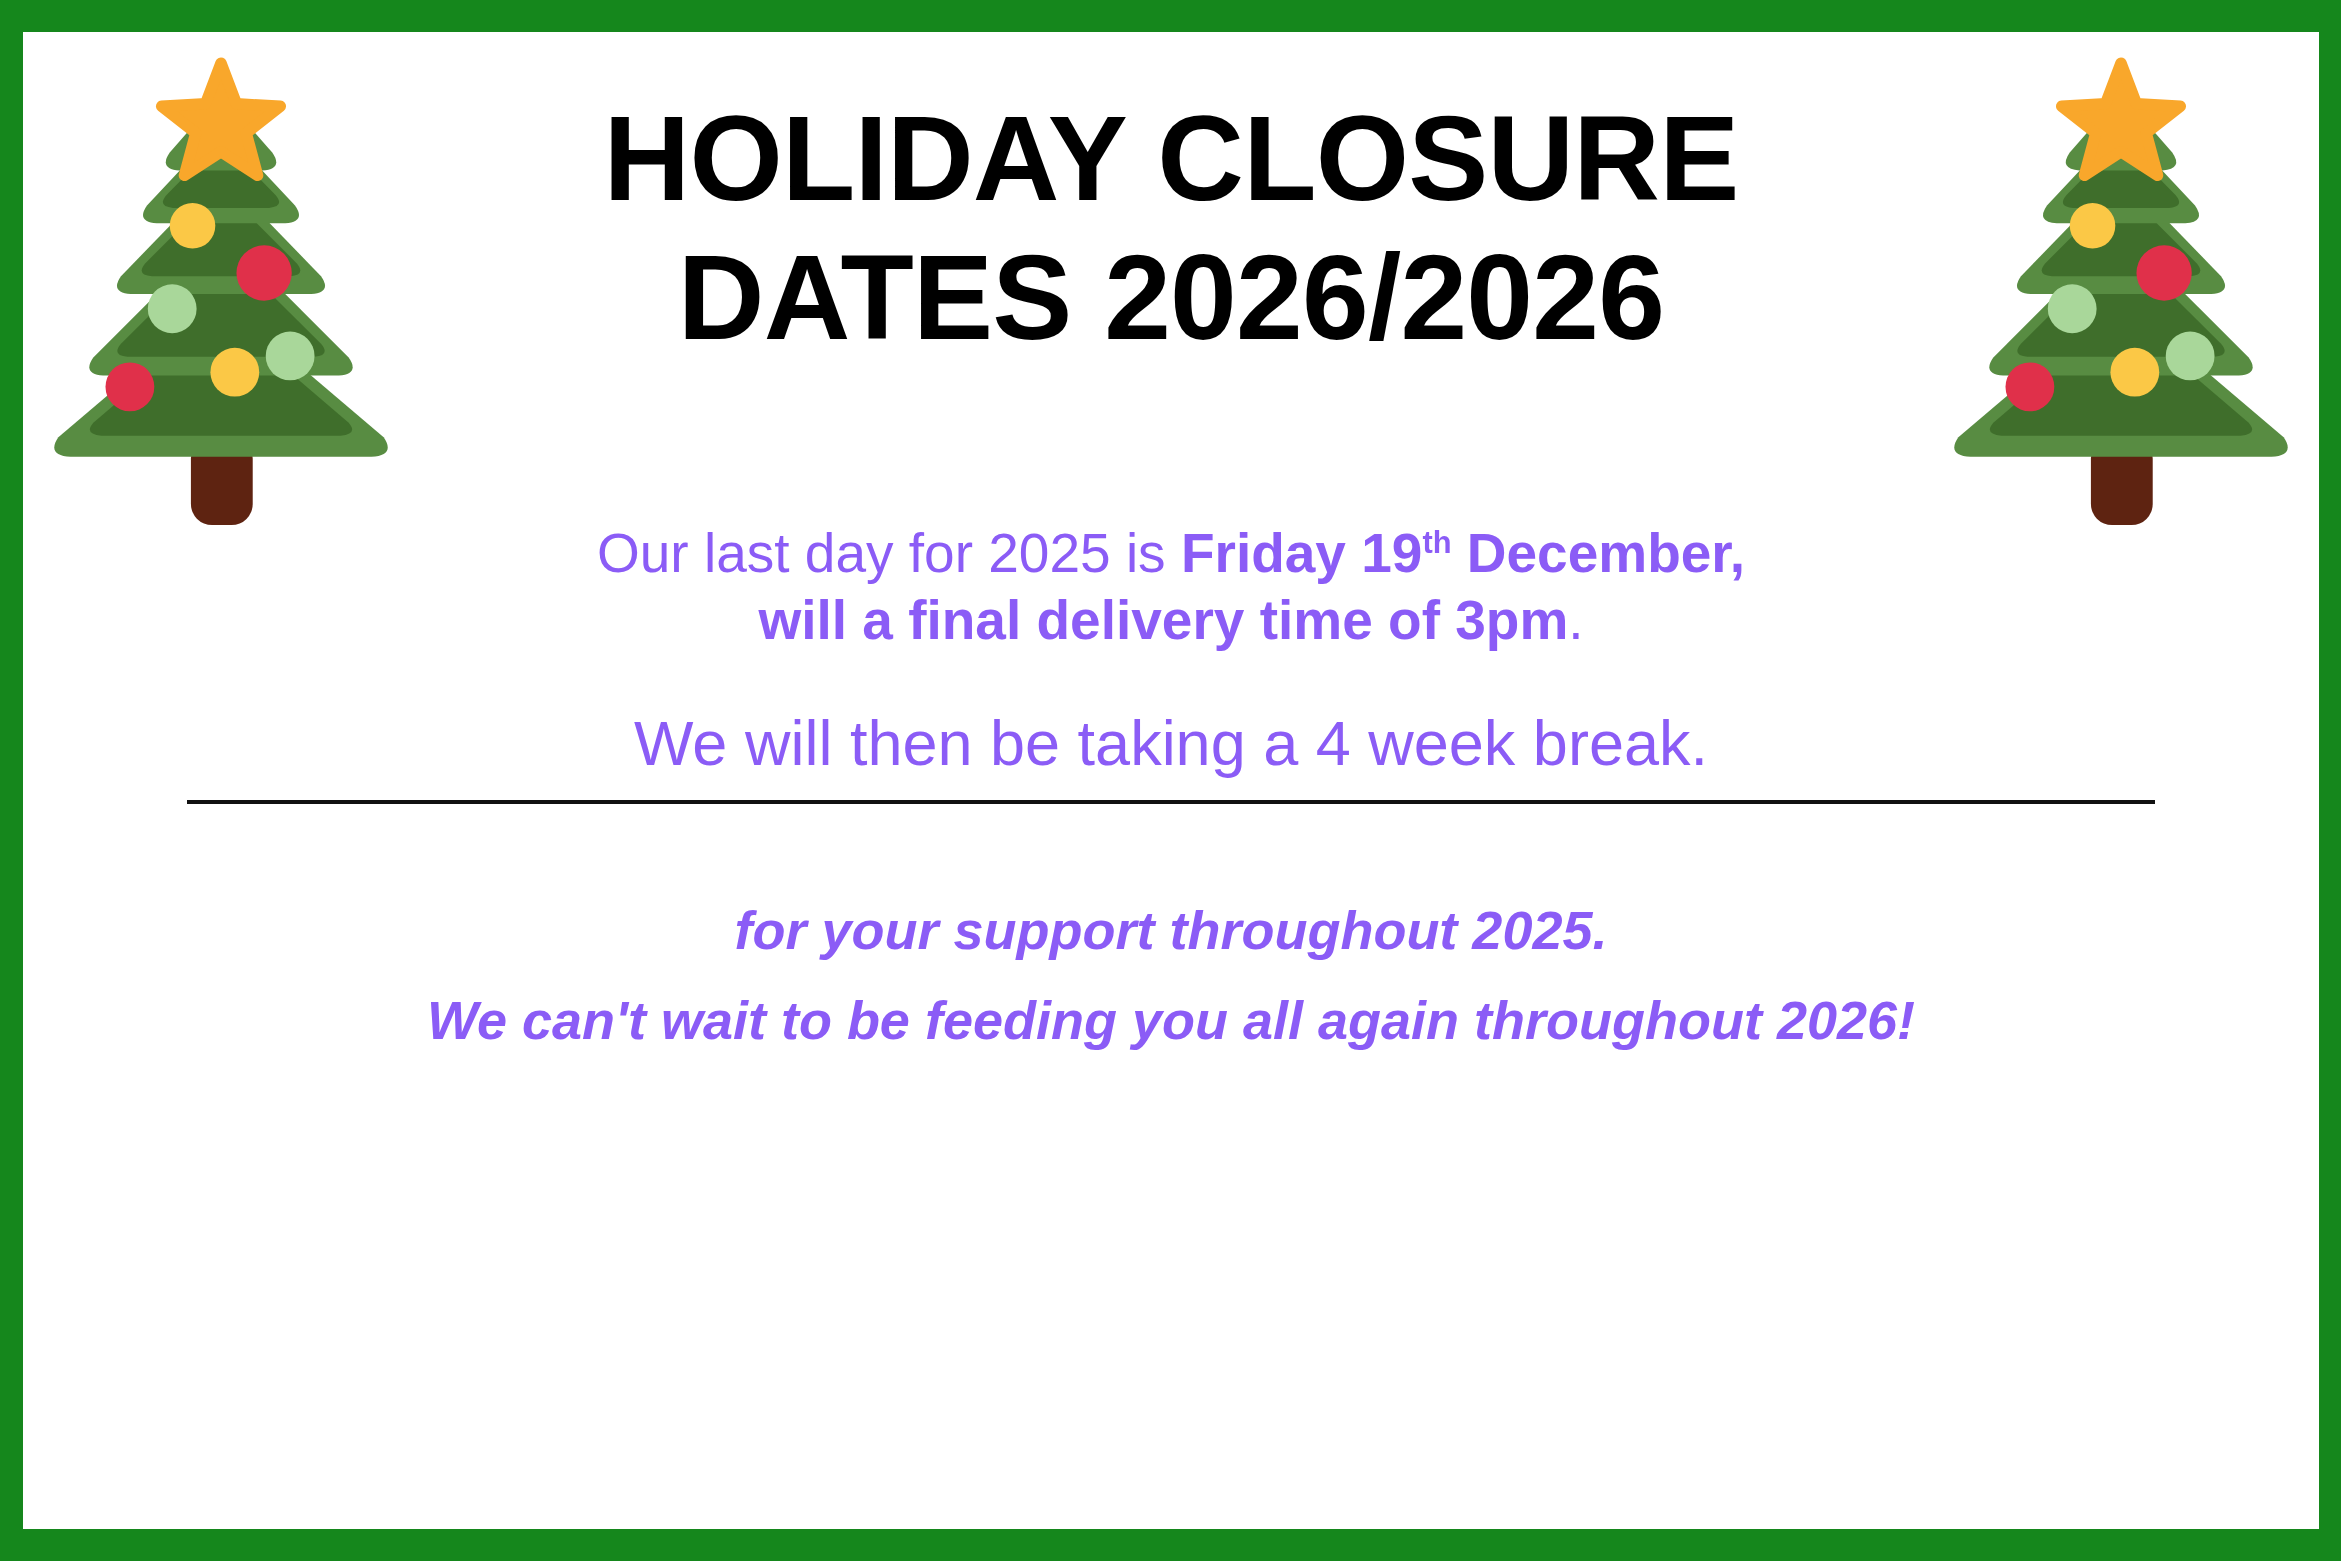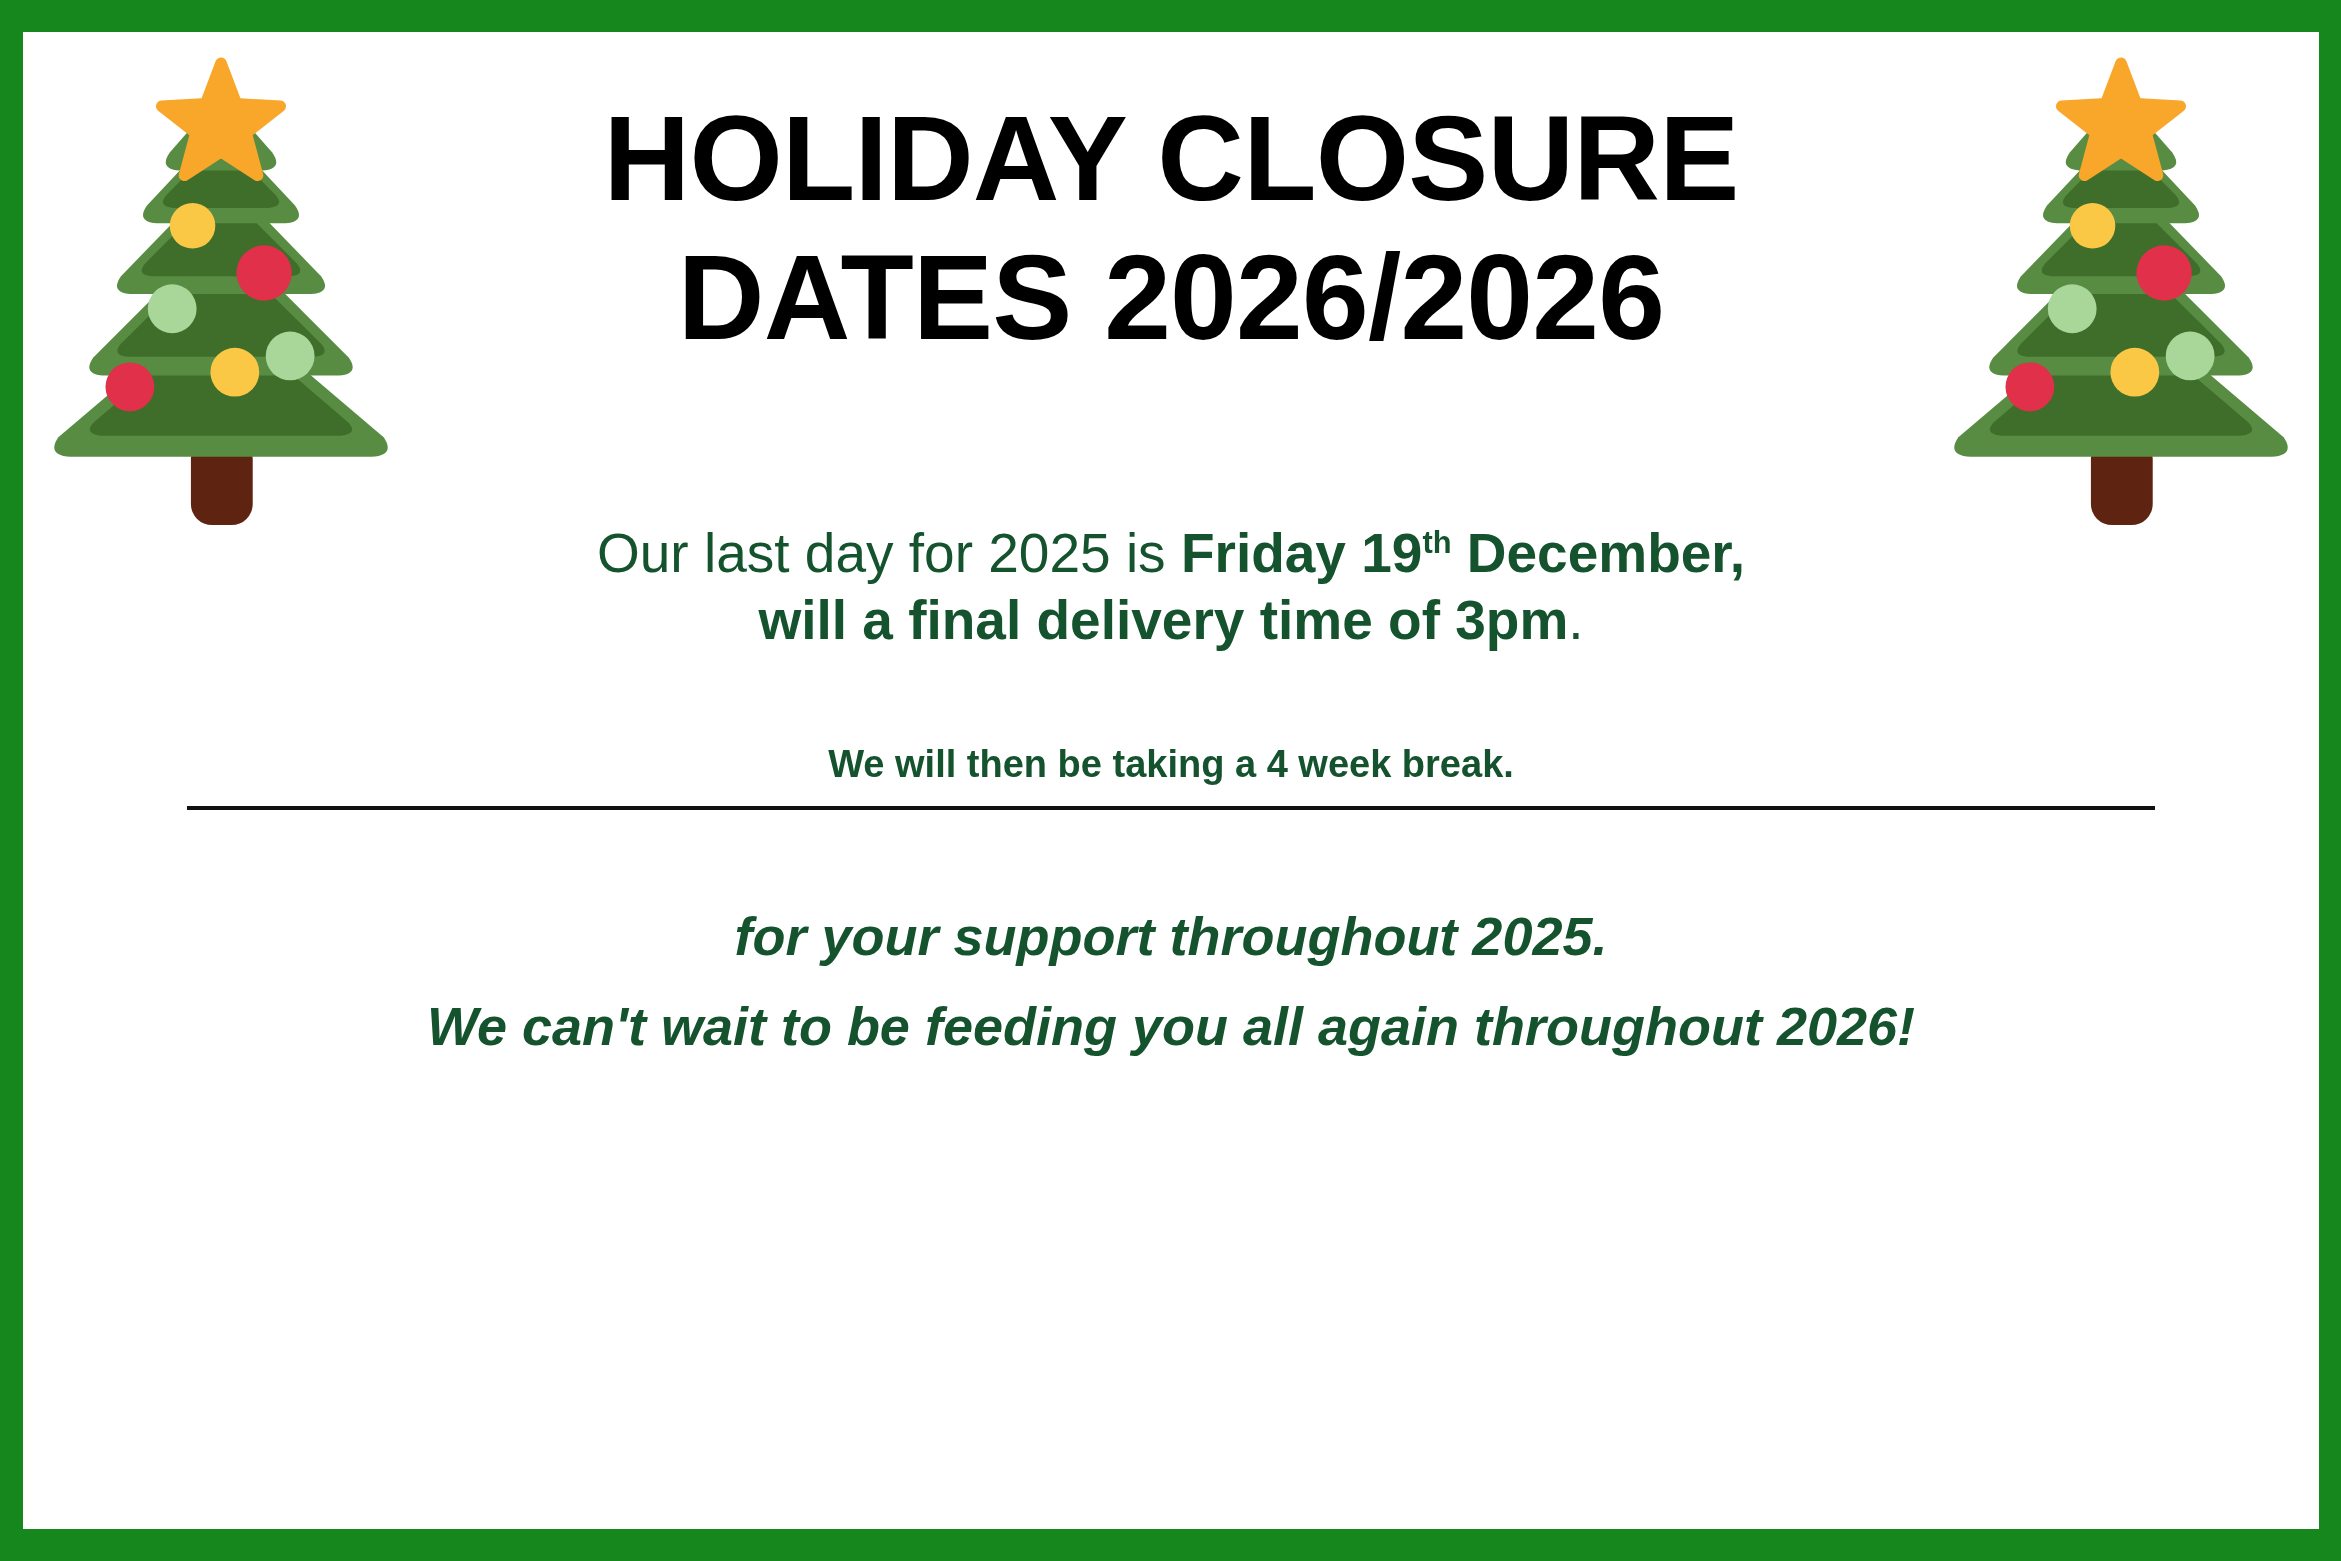--- a/index.html
+++ b/index.html
@@ -55,40 +55,40 @@
   }
   .headline .ln { display: block; white-space: nowrap; }
 
   
   .body-block {
     position: absolute;
     top: 488px;
     left: 122px;
     right: 122px;
     text-align: center;
-    color: #14532d;
+    color: #8b5cf6;
   }
 
   .p-intro {
     font-size: 55px;
     line-height: 1.22;
     font-weight: 400;
   }
   .p-intro b { font-weight: 700; }
   .p-intro sup {
     font-size: 0.56em;
     vertical-align: super;
     line-height: 0;
     font-weight: 700;
   }
 
   .p-break {
-    margin-top: 88px;
-    font-size: 38px;
-    font-weight: 700;
+    margin-top: 52px;
+    font-size: 63px;
+    font-weight: 400;
     line-height: 1.2;
   }
 
   .p-reopen {
     margin-top: 106px;
     font-size: 59px;
     font-weight: 400;
     line-height: 1.24;
   }
   .p-reopen b { font-weight: 700; }

